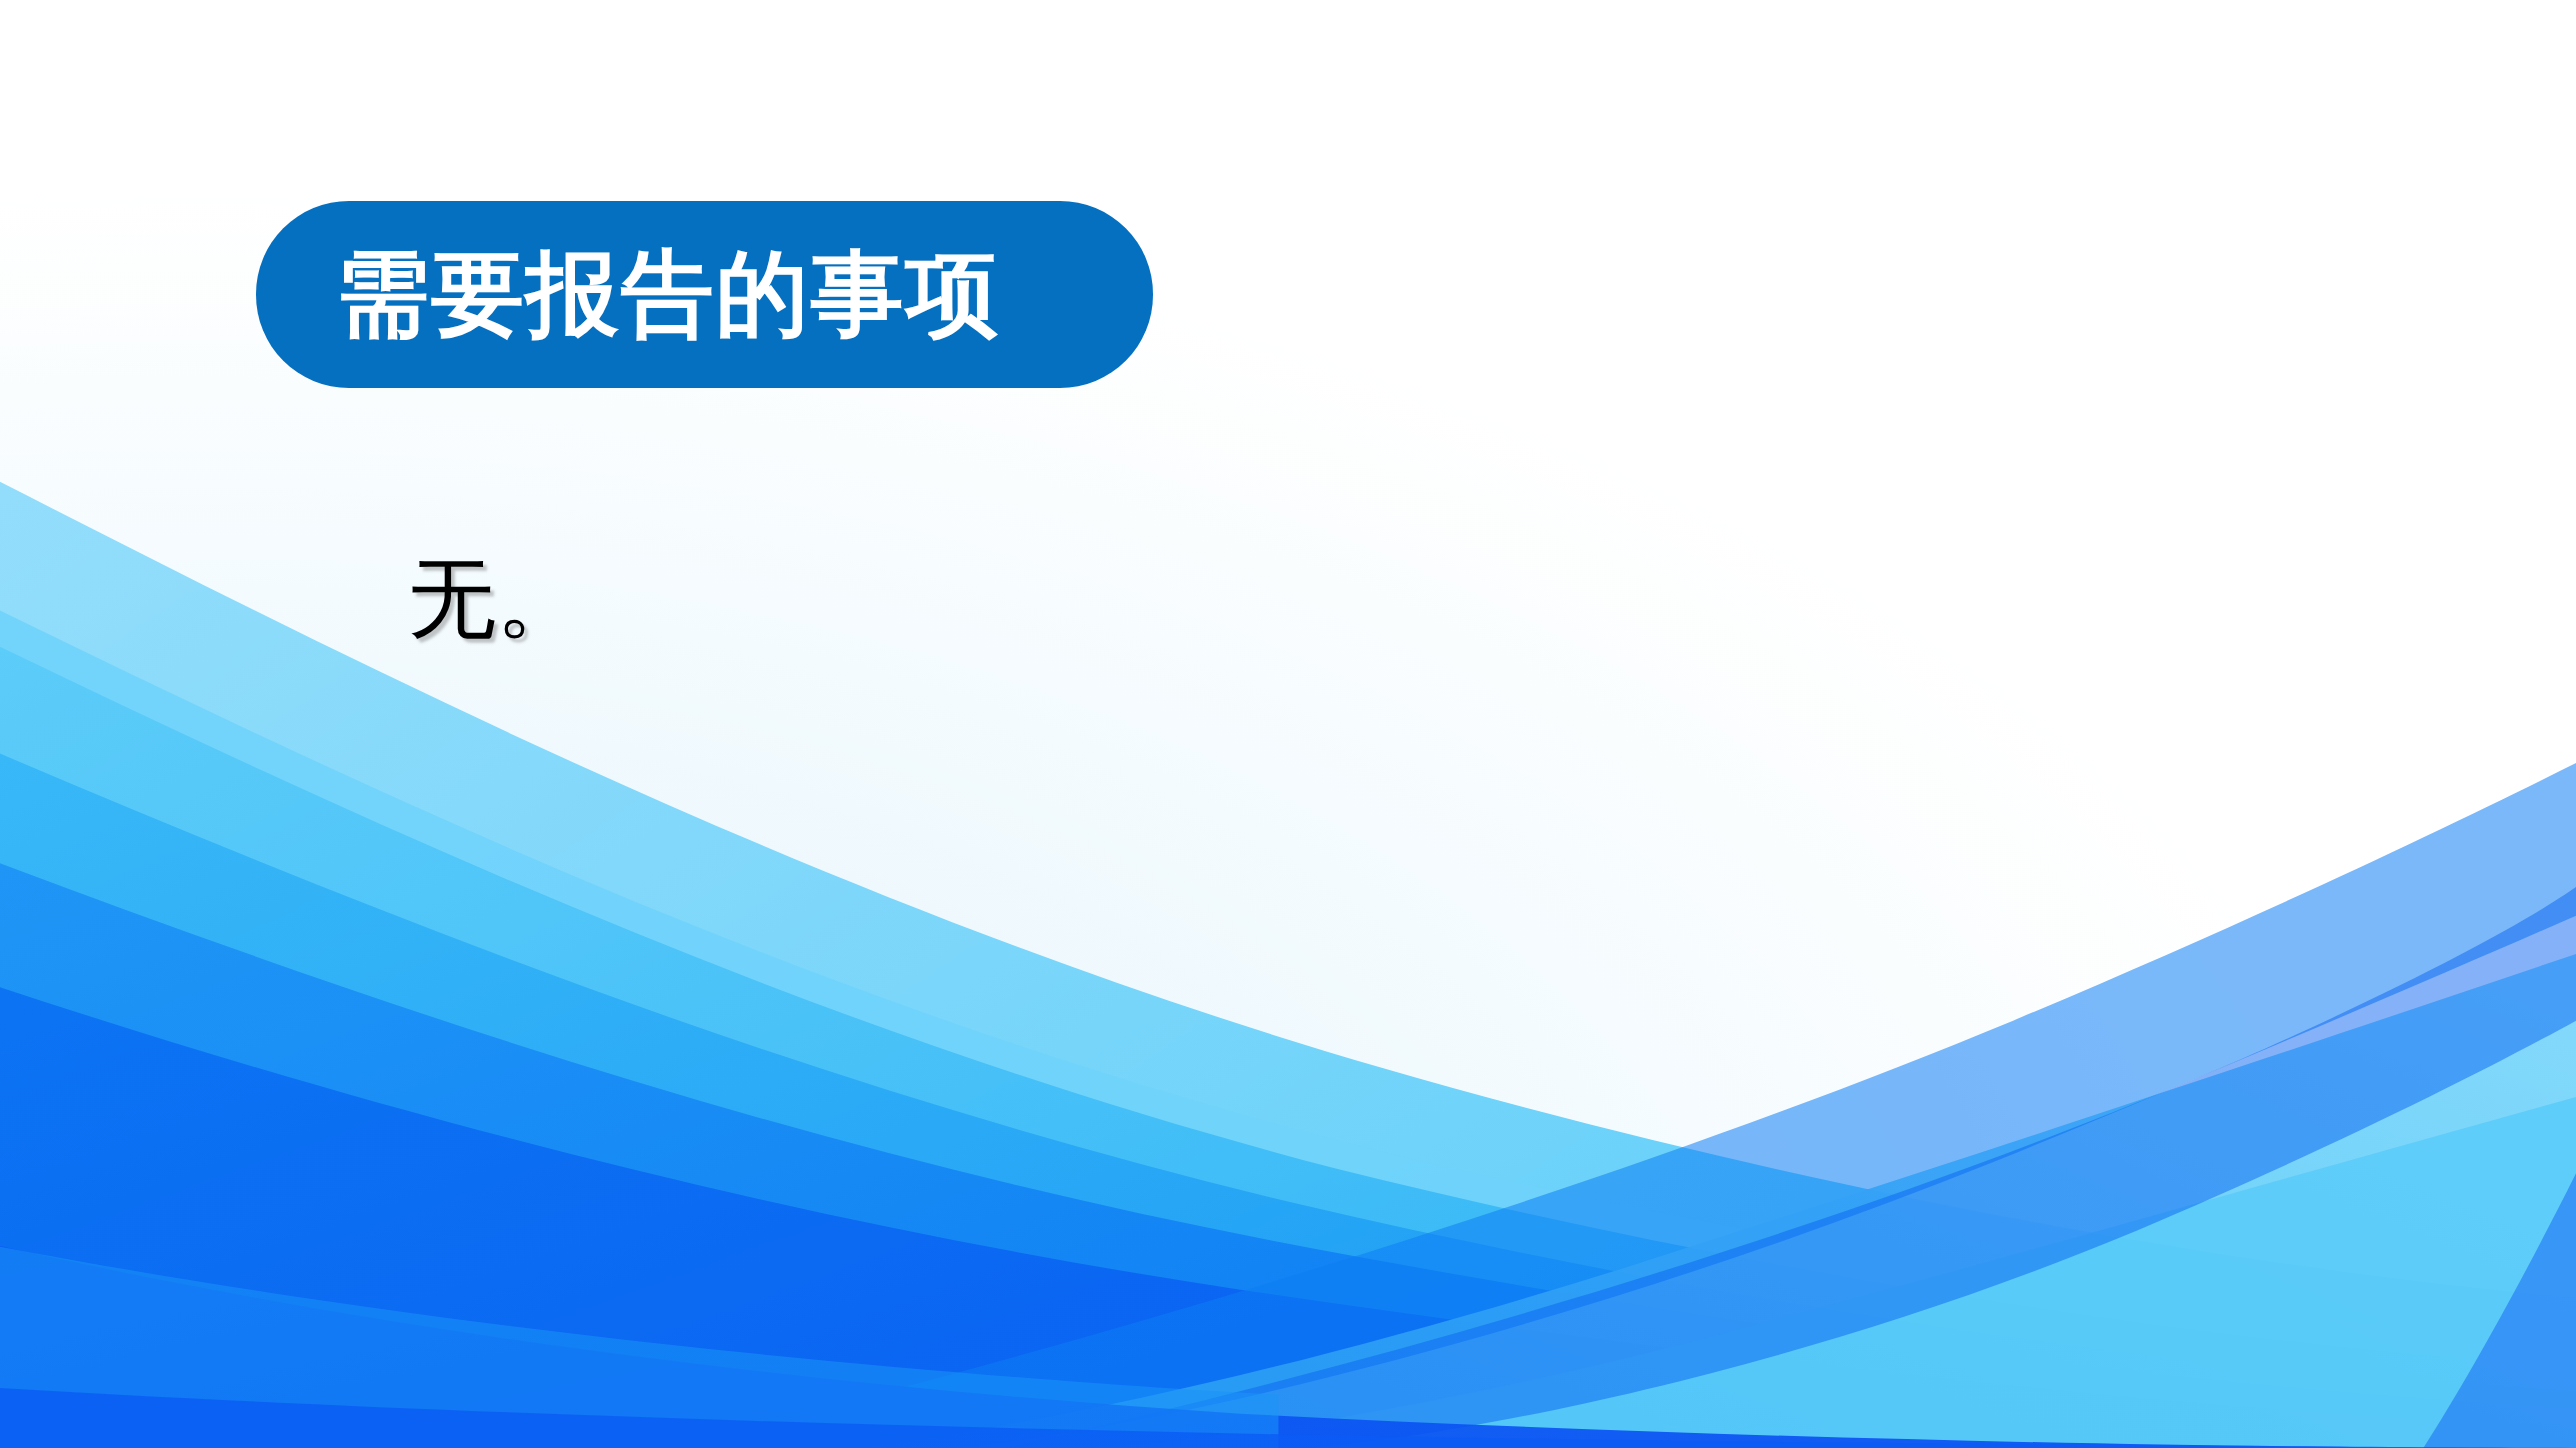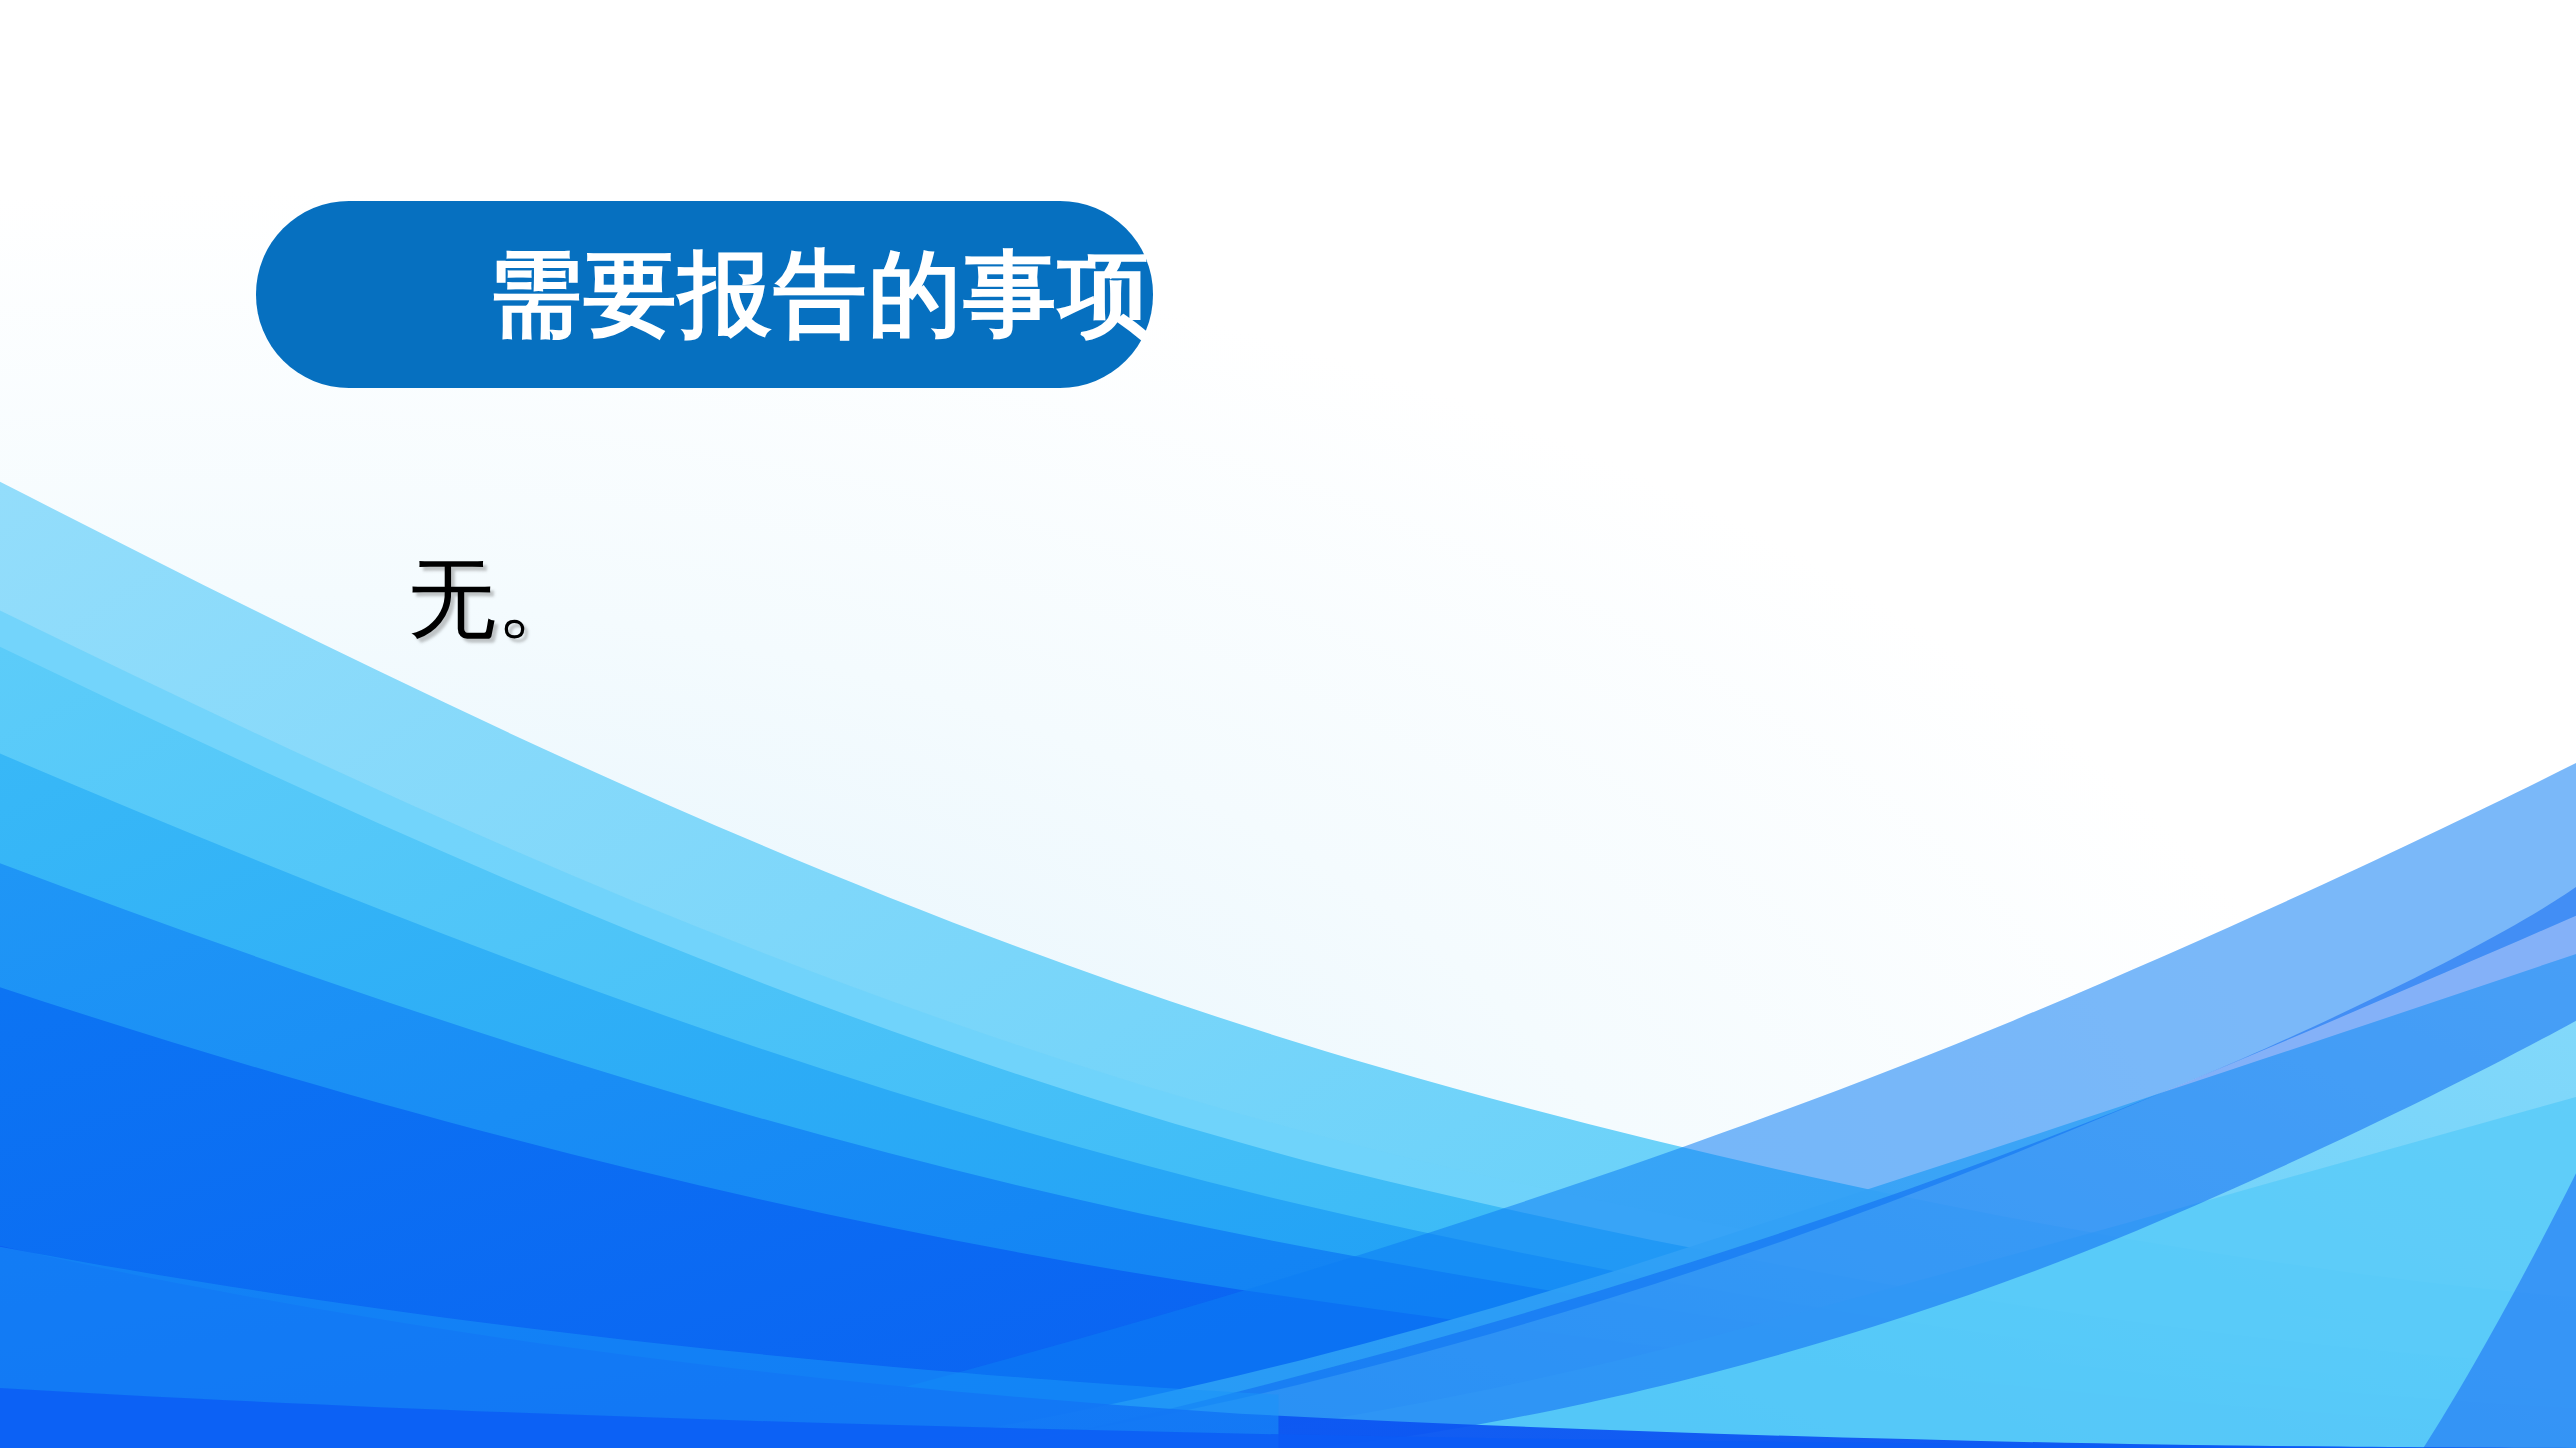--- a/index.html
+++ b/index.html
@@ -43,21 +43,20 @@
     left: 256px;
     top: 201px;
     width: 897px;
     height: 187px;
     background: #0670c0;
     border-radius: 93px;
     display: flex;
     align-items: center;
     box-sizing: border-box;
     padding-left: 80px;
-    justify-content: flex-end;
   }
   #title-text {
     color: #ffffff;
     font-size: 93px;
     font-weight: 700;
     line-height: 1;
     letter-spacing: 1.9px;
     white-space: nowrap;
     font-family: "DejaVu Sans", "Liberation Sans", sans-serif;
   }

